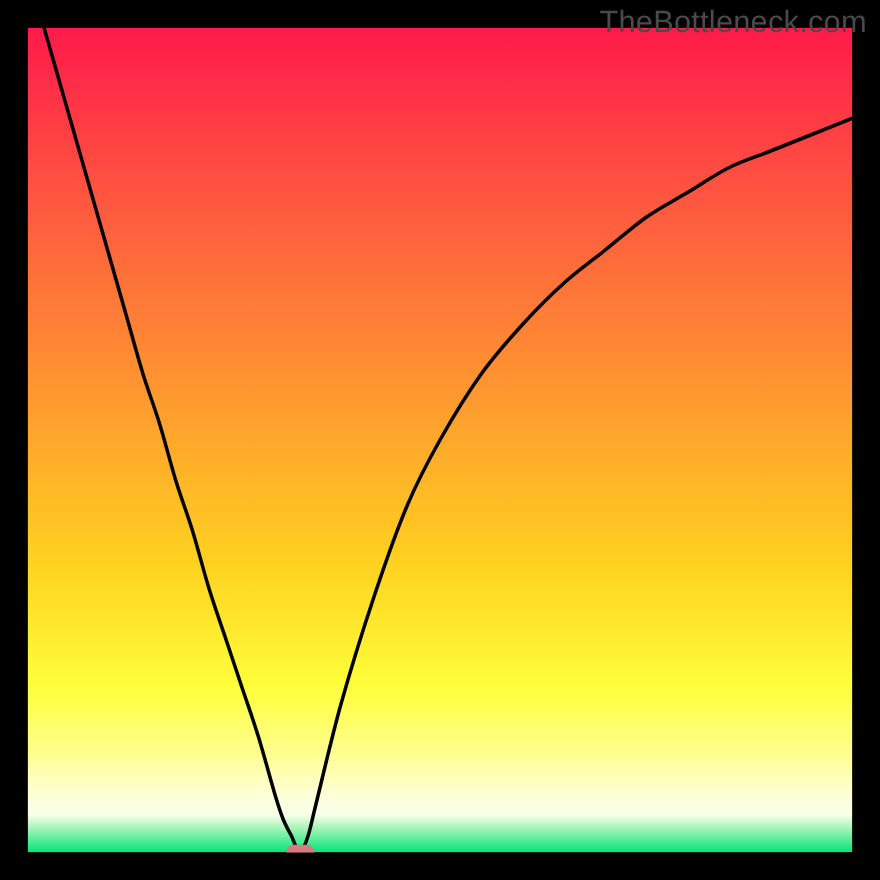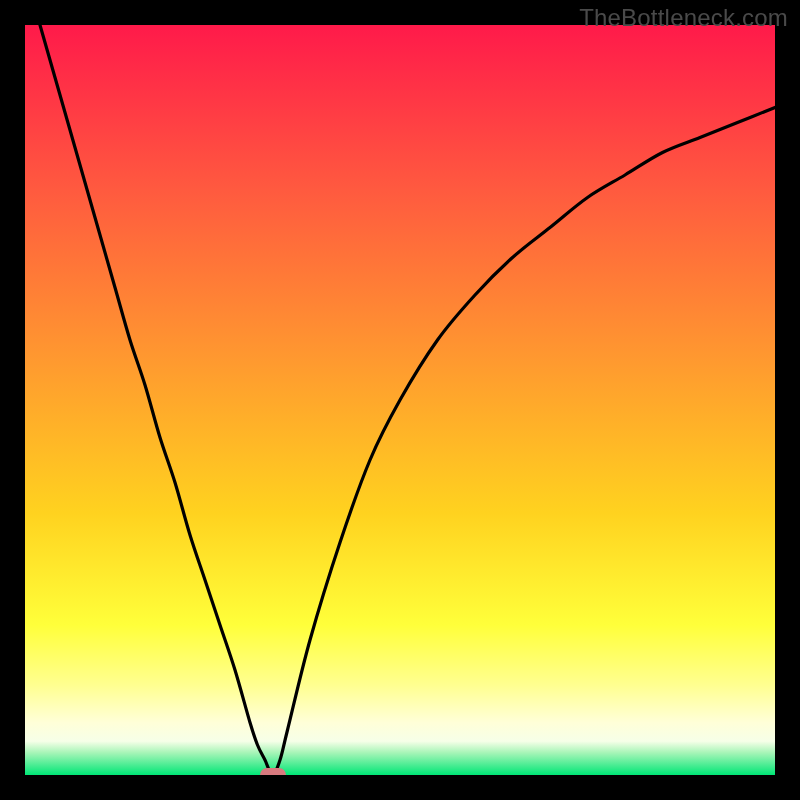--- a/index.html
+++ b/index.html
@@ -24,21 +24,21 @@
   }
   .curve-svg {
     position: absolute;
     left: 0; top: 0; width: 100%; height: 100%;
   }
   .watermark {
     position: absolute;
     top: 4px;
     right: 12px;
     font-family: Arial, Helvetica, sans-serif;
-    font-size: 24px;
+    font-size: 28px;
     font-weight: 500;
     color: #4a4a4a;
     letter-spacing: 0.2px;
   }
   .marker {
     position: absolute;
     width: 26px;
     height: 14px;
     border-radius: 8px;
     background: #d87a7f;

